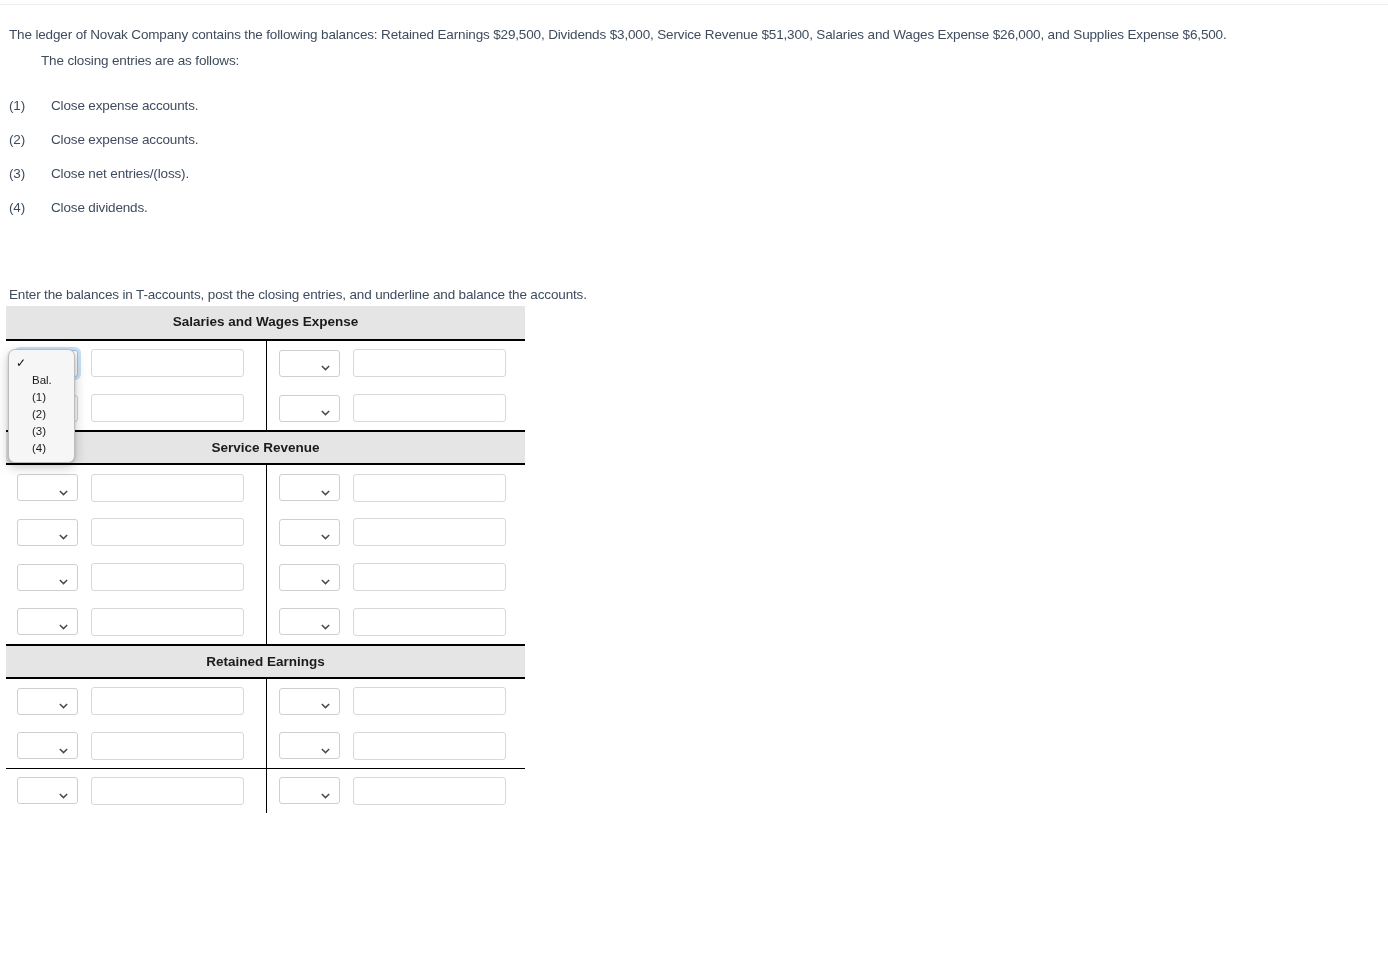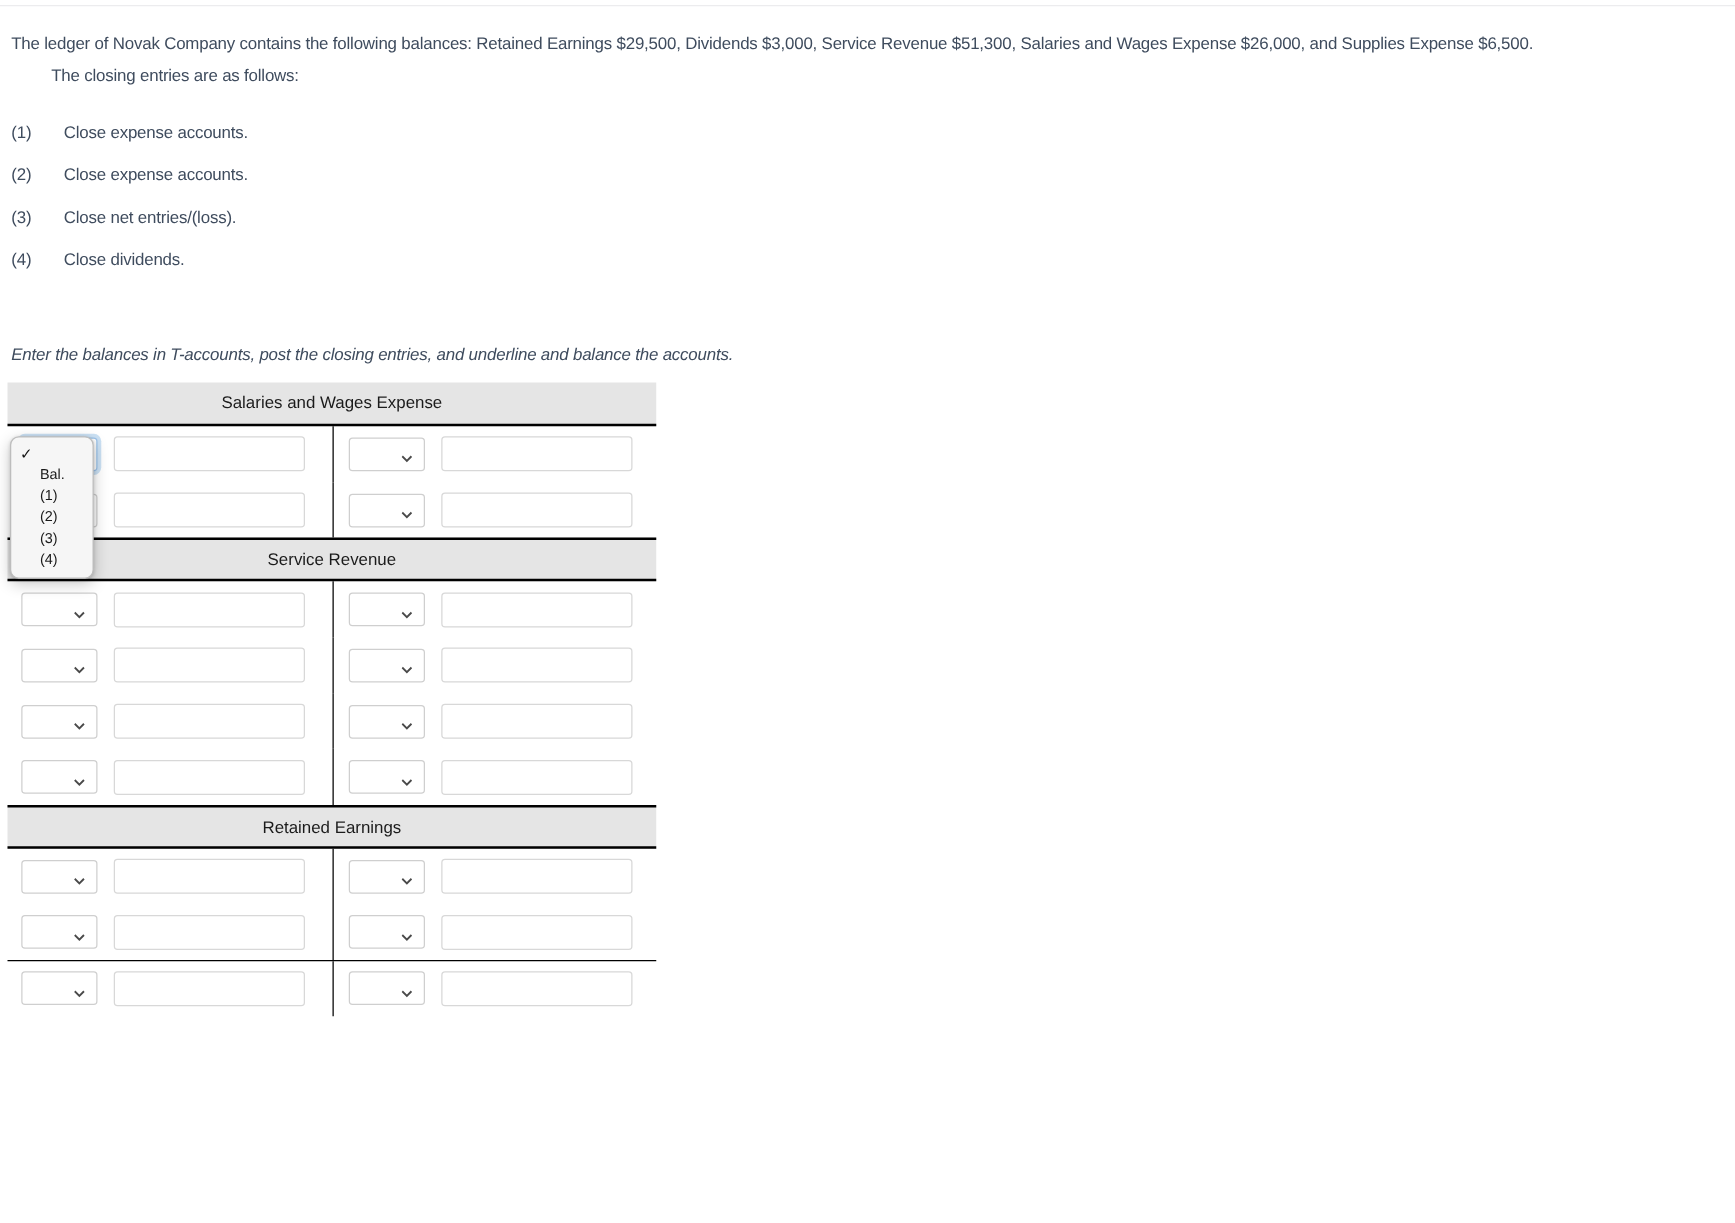--- a/index.html
+++ b/index.html
@@ -27,21 +27,21 @@
     width: 1388px;
   }
   .para {
     font-size: 13.5px;
     line-height: 1.45;
     color: #3f4c5e;
     letter-spacing: -0.15px;
   }
   #intro-paragraph { position: absolute; top: 13px; left: 9px; white-space: nowrap; margin-top: 12px; }
   #closing-entries-lead { position: absolute; top: 51px; left: 9px; margin-left: 32px; }
-  #instruction-paragraph { position: absolute; top: 274px; left: 9px; font-style: italic; }
+  #instruction-paragraph { position: absolute; top: 285px; left: 9px; }
 
   .entry-list {
     position: absolute;
     top: 98px;
     left: 9px;
     width: 420px;
   }
   .entry-row {
     display: flex;
     height: 34px;
@@ -61,21 +61,21 @@
     width: 519px;
   }
   .acct-title {
     background: #e5e5e5;
     border-top: 2px solid #000000;
     border-bottom: 2px solid #000000;
     height: 35px;
     line-height: 31px;
     text-align: center;
     font-size: 13.5px;
-    font-weight: normal;
+    font-weight: bold;
     color: #1b1b1b;
     box-sizing: border-box;
   }
   .acct-title.first { border-top: none; }
   .acct-body { position: relative; }
   .acct-row {
     display: flex;
     height: 44.7px;
     align-items: center;
     box-sizing: border-box;

